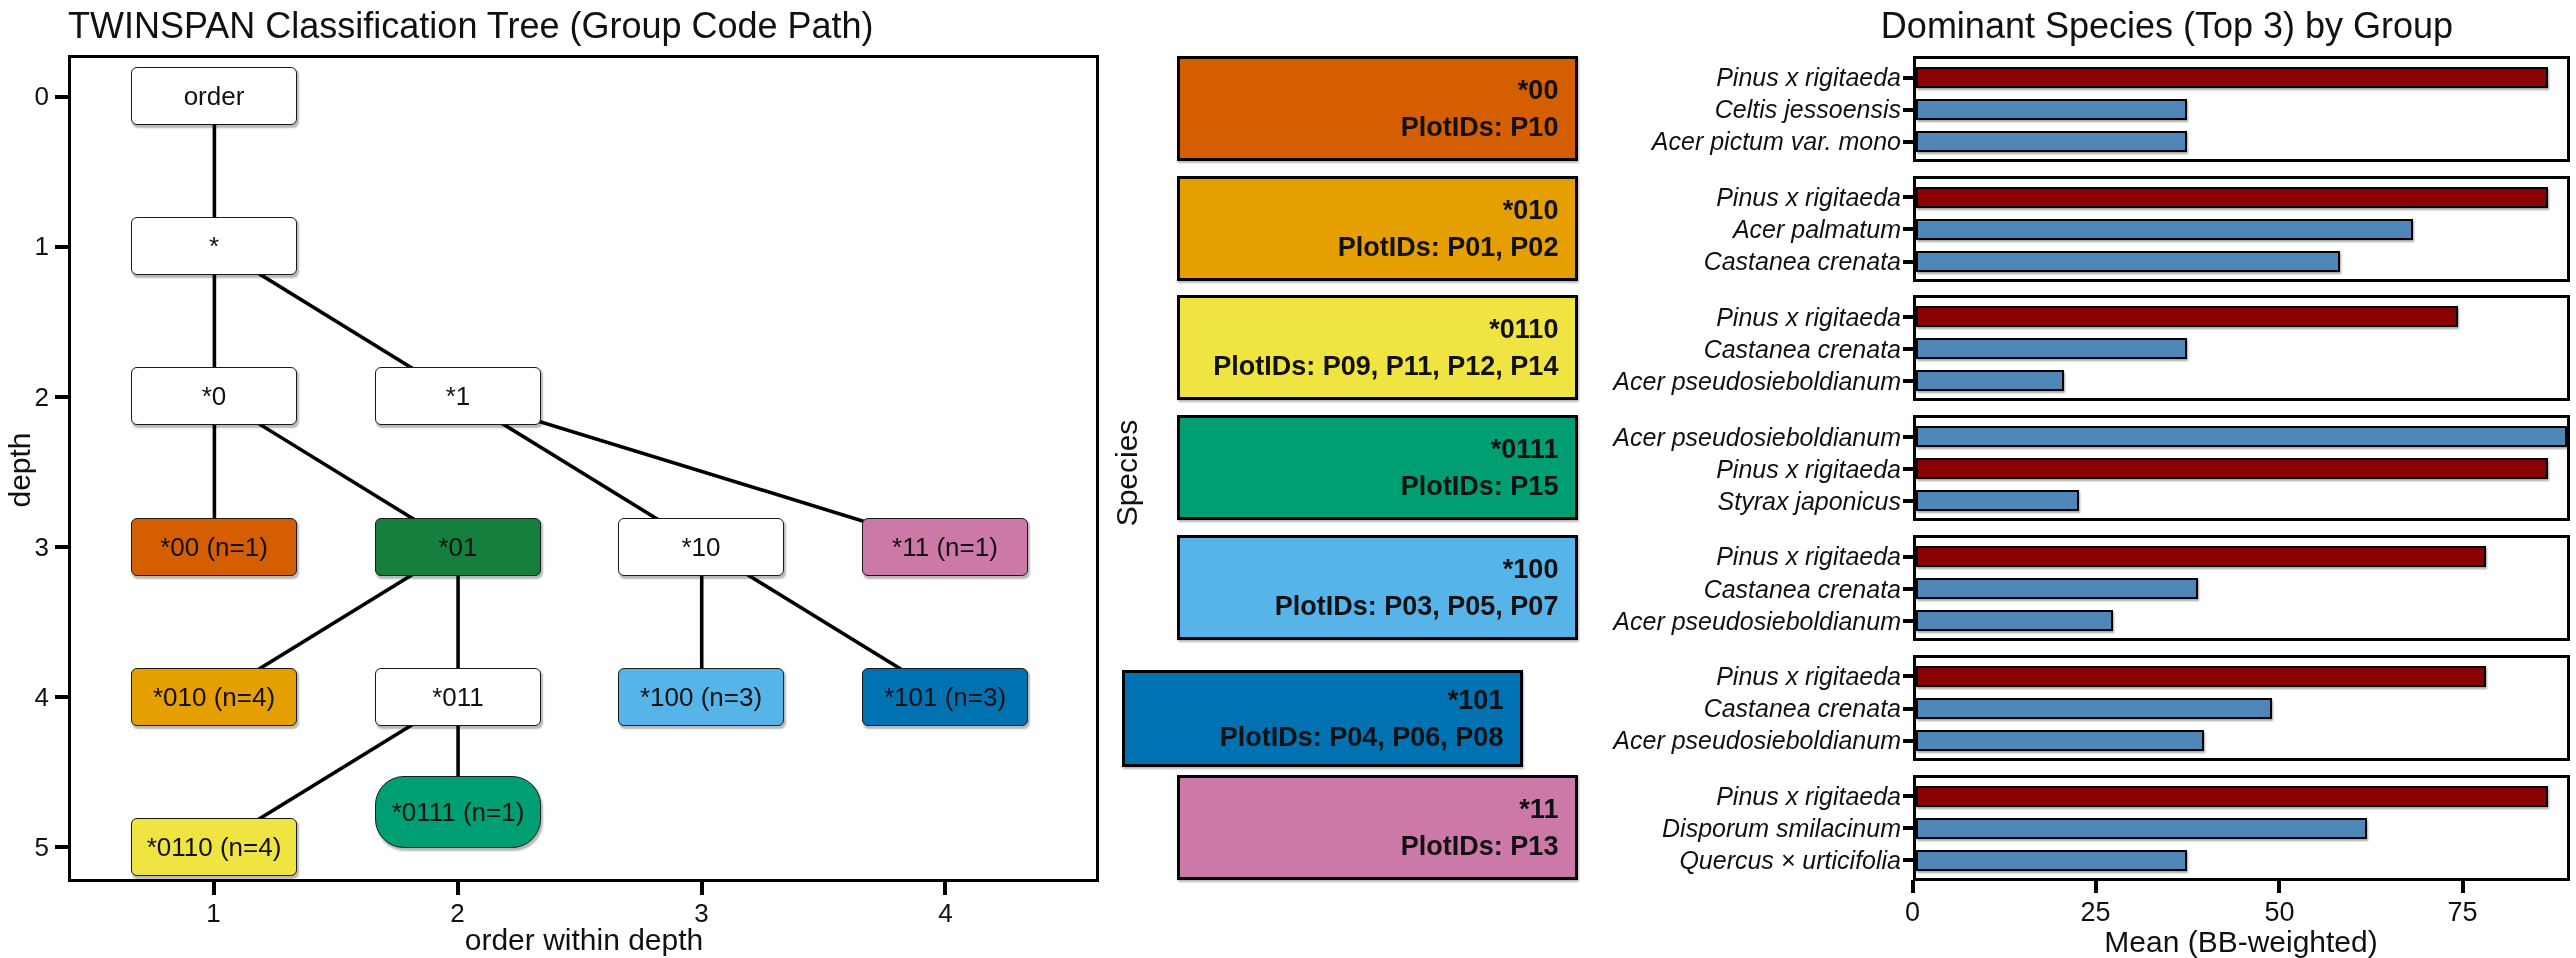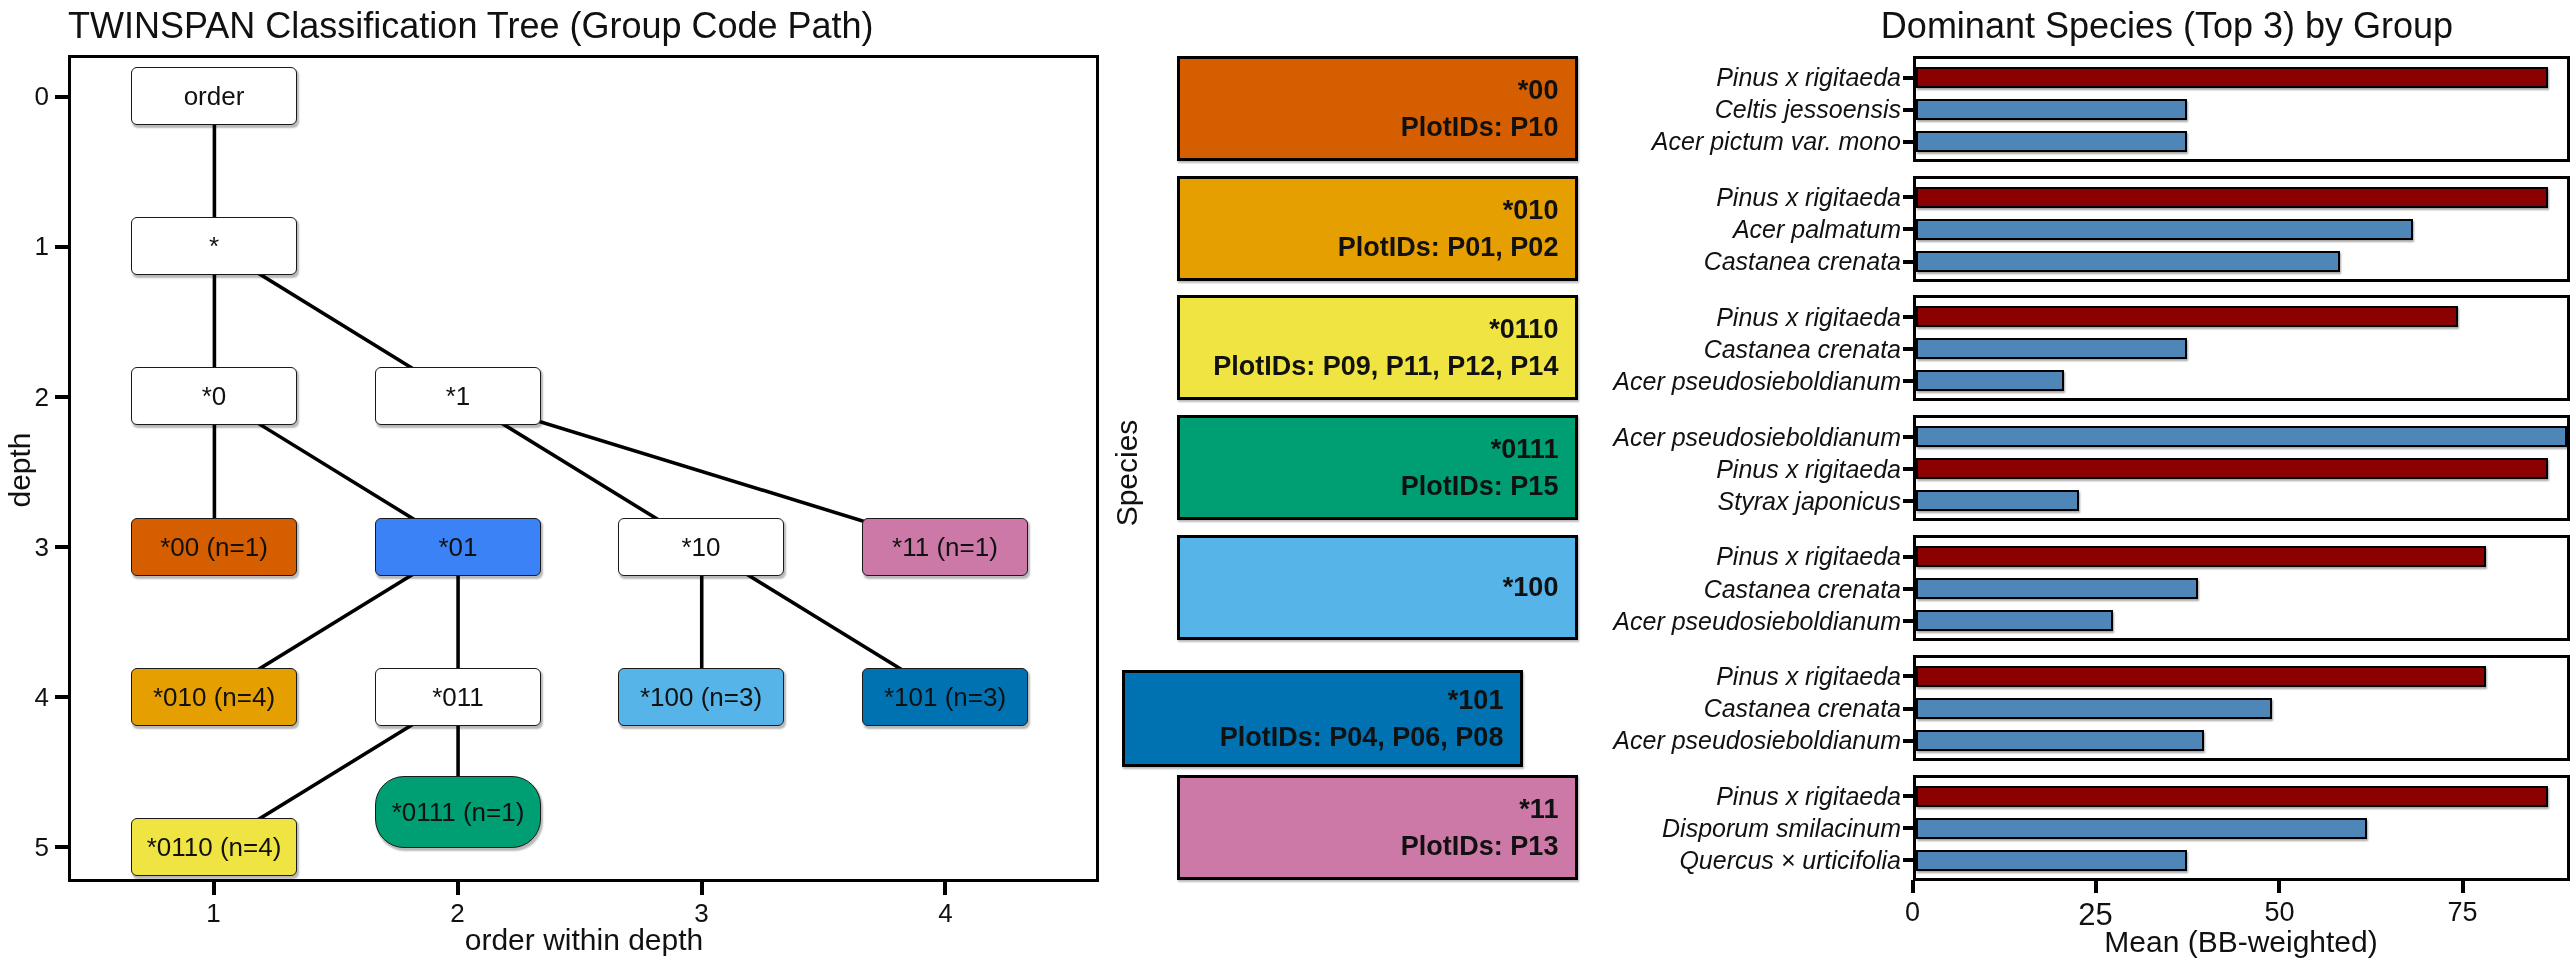--- a/index.html
+++ b/index.html
@@ -53,21 +53,21 @@
       <line x1="1180" y1="919.5" x2="1590" y2="1172" stroke="#000" stroke-width="6"></line>
       <line x1="770" y1="1172" x2="360" y2="1424.5" stroke="#000" stroke-width="6"></line>
       <line x1="770" y1="1172" x2="770" y2="1424.5" stroke="#000" stroke-width="6"></line>
     </svg>
   <div id="tree-nodes">
       <div class="node" style="left: 131px; top: 67px; width: 166px; height: 58px; background: rgb(255, 255, 255);">order</div>
       <div class="node" style="left: 131px; top: 217px; width: 166px; height: 58px; background: rgb(255, 255, 255);">*</div>
       <div class="node" style="left: 131px; top: 367px; width: 166px; height: 58px; background: rgb(255, 255, 255);">*0</div>
       <div class="node" style="left: 375px; top: 367px; width: 166px; height: 58px; background: rgb(255, 255, 255);">*1</div>
       <div class="node" style="left: 131px; top: 518px; width: 166px; height: 58px; background: rgb(213, 94, 0);">*00 (n=1)</div>
-      <div class="node" style="left: 375px; top: 518px; width: 166px; height: 58px; background: #3b82f6;">*01</div>
+      <div class="node" style="left: 375px; top: 518px; width: 166px; height: 58px; background: #15803d;">*01</div>
       <div class="node" style="left: 618px; top: 518px; width: 166px; height: 58px; background: rgb(255, 255, 255);">*10</div>
       <div class="node" style="left: 862px; top: 518px; width: 166px; height: 58px; background: rgb(204, 121, 167);">*11 (n=1)</div>
       <div class="node" style="left: 131px; top: 668px; width: 166px; height: 58px; background: rgb(230, 159, 0);">*010 (n=4)</div>
       <div class="node" style="left: 375px; top: 668px; width: 166px; height: 58px; background: rgb(255, 255, 255);">*011</div>
       <div class="node" style="left: 618px; top: 668px; width: 166px; height: 58px; background: rgb(86, 180, 233);">*100 (n=3)</div>
       <div class="node" style="left: 862px; top: 668px; width: 166px; height: 58px; background: rgb(0, 114, 178);">*101 (n=3)</div>
       <div class="node" style="left: 131px; top: 818px; width: 166px; height: 58px; background: rgb(240, 228, 66);">*0110 (n=4)</div>
       <div class="node" style="left: 375px; top: 776px; width: 166px; height: 72px; background: rgb(0, 158, 115); border-radius: 29px;">*0111 (n=1)</div>
     </div>
   <div id="tree-axes">
@@ -108,20 +108,21 @@
       <div class="legendbox" style="left: 1177px; top: 295px; width: 401px; height: 105px; background: rgb(240, 228, 66);">
         <div style="position: static;">*0110</div>
         <div style="position: static;">PlotIDs: P09, P11, P12, P14</div>
       </div>
       <div class="legendbox" style="left: 1177px; top: 415px; width: 401px; height: 105px; background: rgb(0, 158, 115);">
         <div style="position: static;">*0111</div>
         <div style="position: static;">PlotIDs: P15</div>
       </div>
       <div class="legendbox" style="left: 1177px; top: 535px; width: 401px; height: 105px; background: rgb(86, 180, 233);">
         <div style="position: static;">*100</div>
+        <div style="position: static;">PlotIDs: P03, P05, P07</div>
       </div>
       <div class="legendbox" style="left: 1122px; top: 655px; width: 401px; height: 97px; background: rgb(0, 114, 178); margin-top: 15px;">
         <div style="position: static;">*101</div>
         <div style="position: static;">PlotIDs: P04, P06, P08</div>
       </div>
       <div class="legendbox" style="left: 1177px; top: 775px; width: 401px; height: 105px; background: rgb(204, 121, 167);">
         <div style="position: static;">*11</div>
         <div style="position: static;">PlotIDs: P13</div>
       </div>
     </div>
@@ -203,21 +204,21 @@
       <div class="tick" style="left: 1903px; top: 739px; width: 9.5px; height: 3.6px;"></div>
       <div class="species" style="left: 1544px; top: 796px; width: 357px;">Pinus x rigitaeda</div>
       <div class="tick" style="left: 1903px; top: 794px; width: 9.5px; height: 3.6px;"></div>
       <div class="species" style="left: 1544px; top: 828px; width: 357px;">Disporum smilacinum</div>
       <div class="tick" style="left: 1903px; top: 826px; width: 9.5px; height: 3.6px;"></div>
       <div class="species" style="left: 1544px; top: 860px; width: 357px;">Quercus × urticifolia</div>
       <div class="tick" style="left: 1903px; top: 858px; width: 9.5px; height: 3.6px;"></div>
       <div class="tick" style="left: 1911px; top: 880px; width: 3.6px; height: 13px;"></div>
       <div class="ticklabel" style="left: 1865px; top: 897px; width: 95px; text-align: center; font-size: 27px;">0</div>
       <div class="tick" style="left: 2094px; top: 880px; width: 3.6px; height: 13px;"></div>
-      <div class="ticklabel" style="left: 2048px; top: 897px; width: 95px; text-align: center; font-size: 31px;">25</div>
+      <div class="ticklabel" style="left: 2048px; top: 897px; width: 95px; text-align: center; font-size: 27px;">25</div>
       <div class="tick" style="left: 2277px; top: 880px; width: 3.6px; height: 13px;"></div>
       <div class="ticklabel" style="left: 2232px; top: 897px; width: 95px; text-align: center; font-size: 27px;">50</div>
       <div class="tick" style="left: 2461px; top: 880px; width: 3.6px; height: 13px;"></div>
       <div class="ticklabel" style="left: 2415px; top: 897px; width: 95px; text-align: center; font-size: 27px;">75</div>
     </div>
   <div class="axtitle" style="left:2241px;top:925px;transform:translateX(-50%);">Mean (BB-weighted)</div>
 </div>
 
 
 </body></html>

